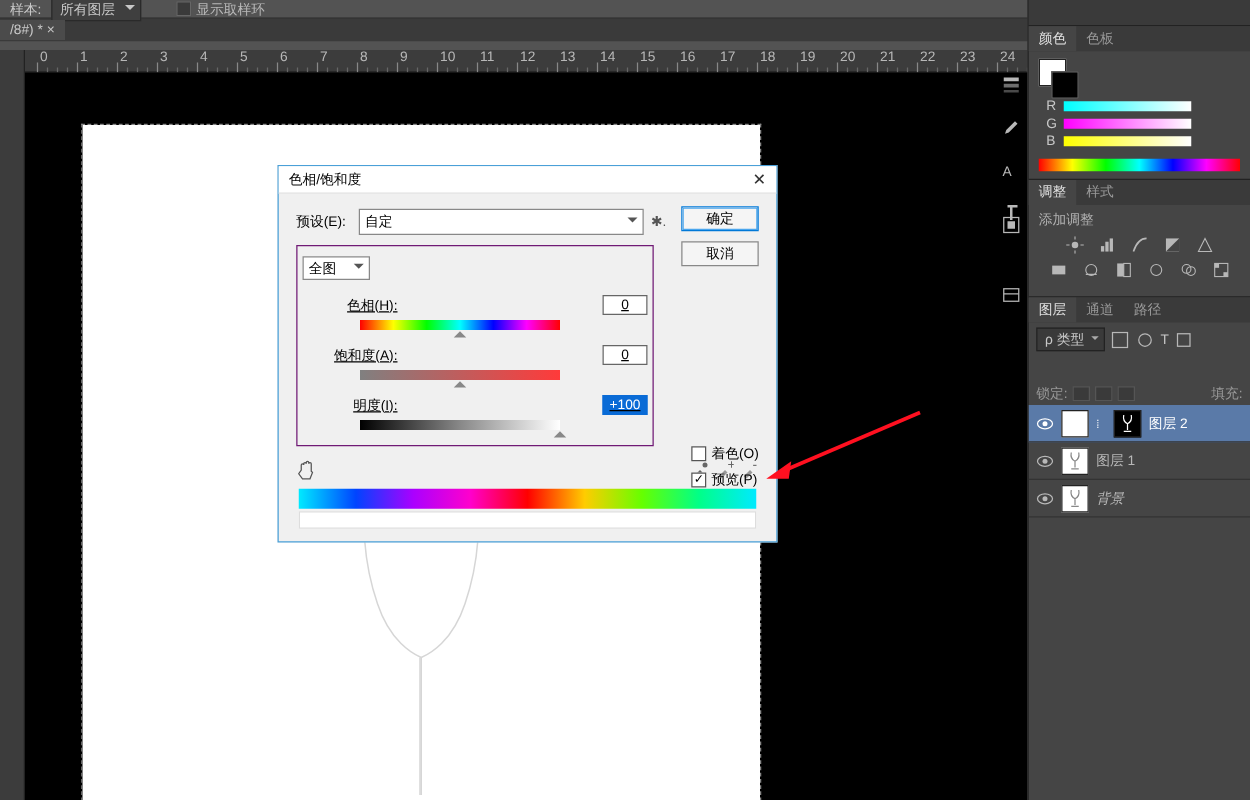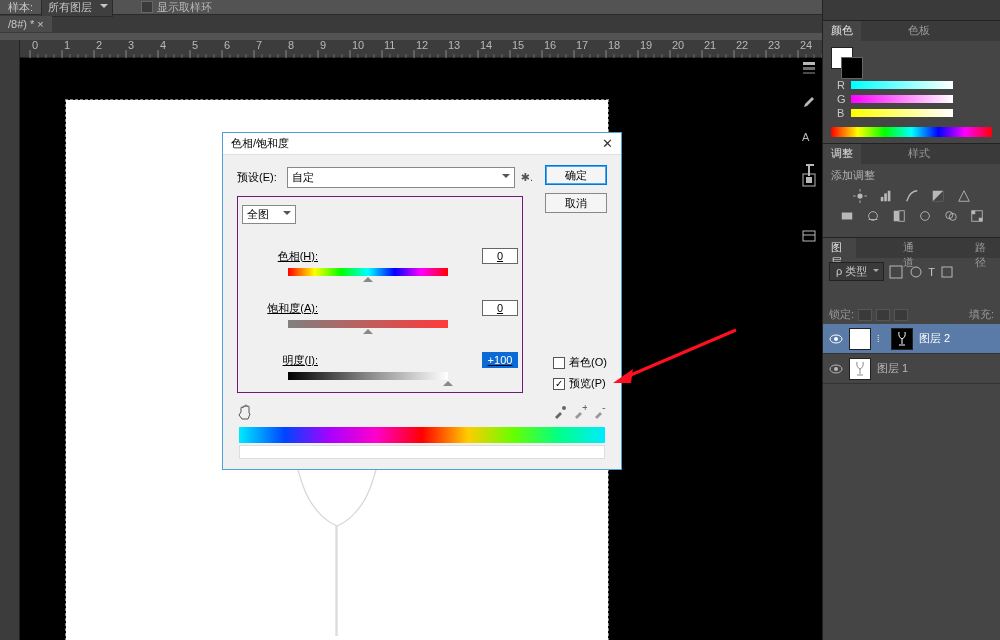--- a/index.html
+++ b/index.html
@@ -38,21 +38,21 @@
 .preset-sel { flex:1; border:1px solid #888; background:#fff; padding:2px 4px; display:flex; align-items:center; }
 .preset-sel::after{content:"";margin-left:auto;border:4px solid transparent;border-top-color:#555;}
 .gear { margin-left:6px; color:#555; }
 .dlg-btns { position:absolute; right:14px; top:10px; display:flex; flex-direction:column; gap:8px; }
 .dlg-btn { width:62px; height:20px; background:#f5f5f5; border:1px solid #888; text-align:center; line-height:18px; }
 .dlg-btn.primary { border:1px solid #0078d7; box-shadow:inset 0 0 0 1px #4aa6ee; }
 
 .edit-group { border:1px solid #701a75; padding:8px 4px 12px; width:286px;text-decoration:underline; }
 .edit-group .chan { border:1px solid #888; background:#fff; padding:1px 4px; display:inline-flex; align-items:center; width:54px; }
 .edit-group .chan::after{content:"";margin-left:auto;border:4px solid transparent;border-top-color:#555;}
-.slider-row { margin-top:24px; }
+.slider-row { margin-top:12px; }
 .slider-row .srow { display:flex; align-items:center; }
 .slider-row .slab { width:86px; text-align:right; padding-right:10px; }
 .slider-row .sval { width:36px; border:1px solid #666; background:#fff; text-align:center; padding:1px 2px; margin-left:auto; }
 .slider-row .sval.hl { background:#0a6bd6; color:#fff; border-color:#0a6bd6; }
 .track { position:relative; height:8px; margin:4px 0 0 46px; width:160px; }
 .track.hue { background:linear-gradient(90deg,#ff0000,#ffff00,#00ff00,#00ffff,#0000ff,#ff00ff,#ff0000);}
 .track.sat { background:linear-gradient(90deg,#808080,#ff3a3a);}
 .track.light { background:linear-gradient(90deg,#000,#888,#fff);}
 .thumb { position:absolute; bottom:-6px; width:0;height:0;border:5px solid transparent;border-bottom-color:#888; transform:translateX(-50%);}
 
@@ -64,21 +64,21 @@
 .dlg-checks .line{display:flex;align-items:center;gap:4px;}
 .dlg-checks .cb{width:12px;height:12px;border:1px solid #555;background:#fff;display:inline-block;text-align:center;line-height:10px;font-size:10px;}
 .spectrum { height:16px; width:calc(100% - 4px); margin:6px 2px 0; background:linear-gradient(90deg,#00eaff,#0044ff,#aa00ff,#ff00cc,#ff0000,#ffcc00,#66ff00,#00ff88,#00eaff);}
 .spectrum.white { background:#fff; border:1px solid #ddd; height:14px; margin-top:2px;}
 
 .arrow { position:absolute; top:192px; left:388px; width:130px; height:60px; z-index:12; }
 
 .r-panel { position:absolute; top:0; right:0; width:178px; bottom:0; background:#454545; border-left:1px solid #222; }
 .r-head { height:20px; display:flex; align-items:center; padding:0 6px; background:#3a3a3a; justify-content:flex-end; color:#c8c8c8;}
 .panel-sec { border-top:1px solid #222; }
-.ptabs { display:flex; height:20px; background:#3a3a3a;gap:39px; }
+.ptabs { display:flex; height:20px; background:#3a3a3a; }
 .ptab { padding:2px 8px; color:#999; }
 .ptab.on { background:#454545; color:#e0e0e0; }
 
 .color-panel { padding:6px 8px; }
 .swatch-box { display:inline-block; vertical-align:top; }
 .swatch-fg { width:22px;height:22px;background:#fff;border:1px solid #222; }
 .swatch-bg { width:22px;height:22px;background:#000;border:1px solid #666; margin:-12px 0 0 10px;}
 .rgb-rows { display:inline-block; margin-left:6px; vertical-align:top; width:120px;}
 .rgb-row { display:flex; align-items:center; margin-bottom:2px; }
 .rgb-row .c{width:10px;color:#c8c8c8;}
@@ -531,15 +531,27 @@
             <ellipse cx="7" cy="7" rx="6" ry="4" fill="none" stroke="#b8b8b8"></ellipse>
             <circle cx="7" cy="7" r="2" fill="#b8b8b8"></circle>
           </svg>
         <div class="thumb-l" style="display:flex;align-items:center;justify-content:center">
             <svg width="10" height="16" viewBox="0 0 10 16">
               <path d="M2 1 Q1 6 5 8 Q9 6 8 1 M5 8 v5 M2 14 h6" stroke="#888" fill="none"></path>
             </svg>
           </div>
         <span>图层 1</span>
       </div>
+      <div class="layer">
+        <svg class="eye" viewBox="0 0 14 14">
+            <ellipse cx="7" cy="7" rx="6" ry="4" fill="none" stroke="#b8b8b8"></ellipse>
+            <circle cx="7" cy="7" r="2" fill="#b8b8b8"></circle>
+          </svg>
+        <div class="thumb-l" style="display:flex;align-items:center;justify-content:center">
+            <svg width="10" height="16" viewBox="0 0 10 16">
+              <path d="M2 1 Q1 6 5 8 Q9 6 8 1 M5 8 v5 M2 14 h6" stroke="#888" fill="none"></path>
+            </svg>
+          </div>
+        <span style="font-style:italic">背景</span>
+      </div>
     </div>
   </div>
 </div>
 
 </body></html>

